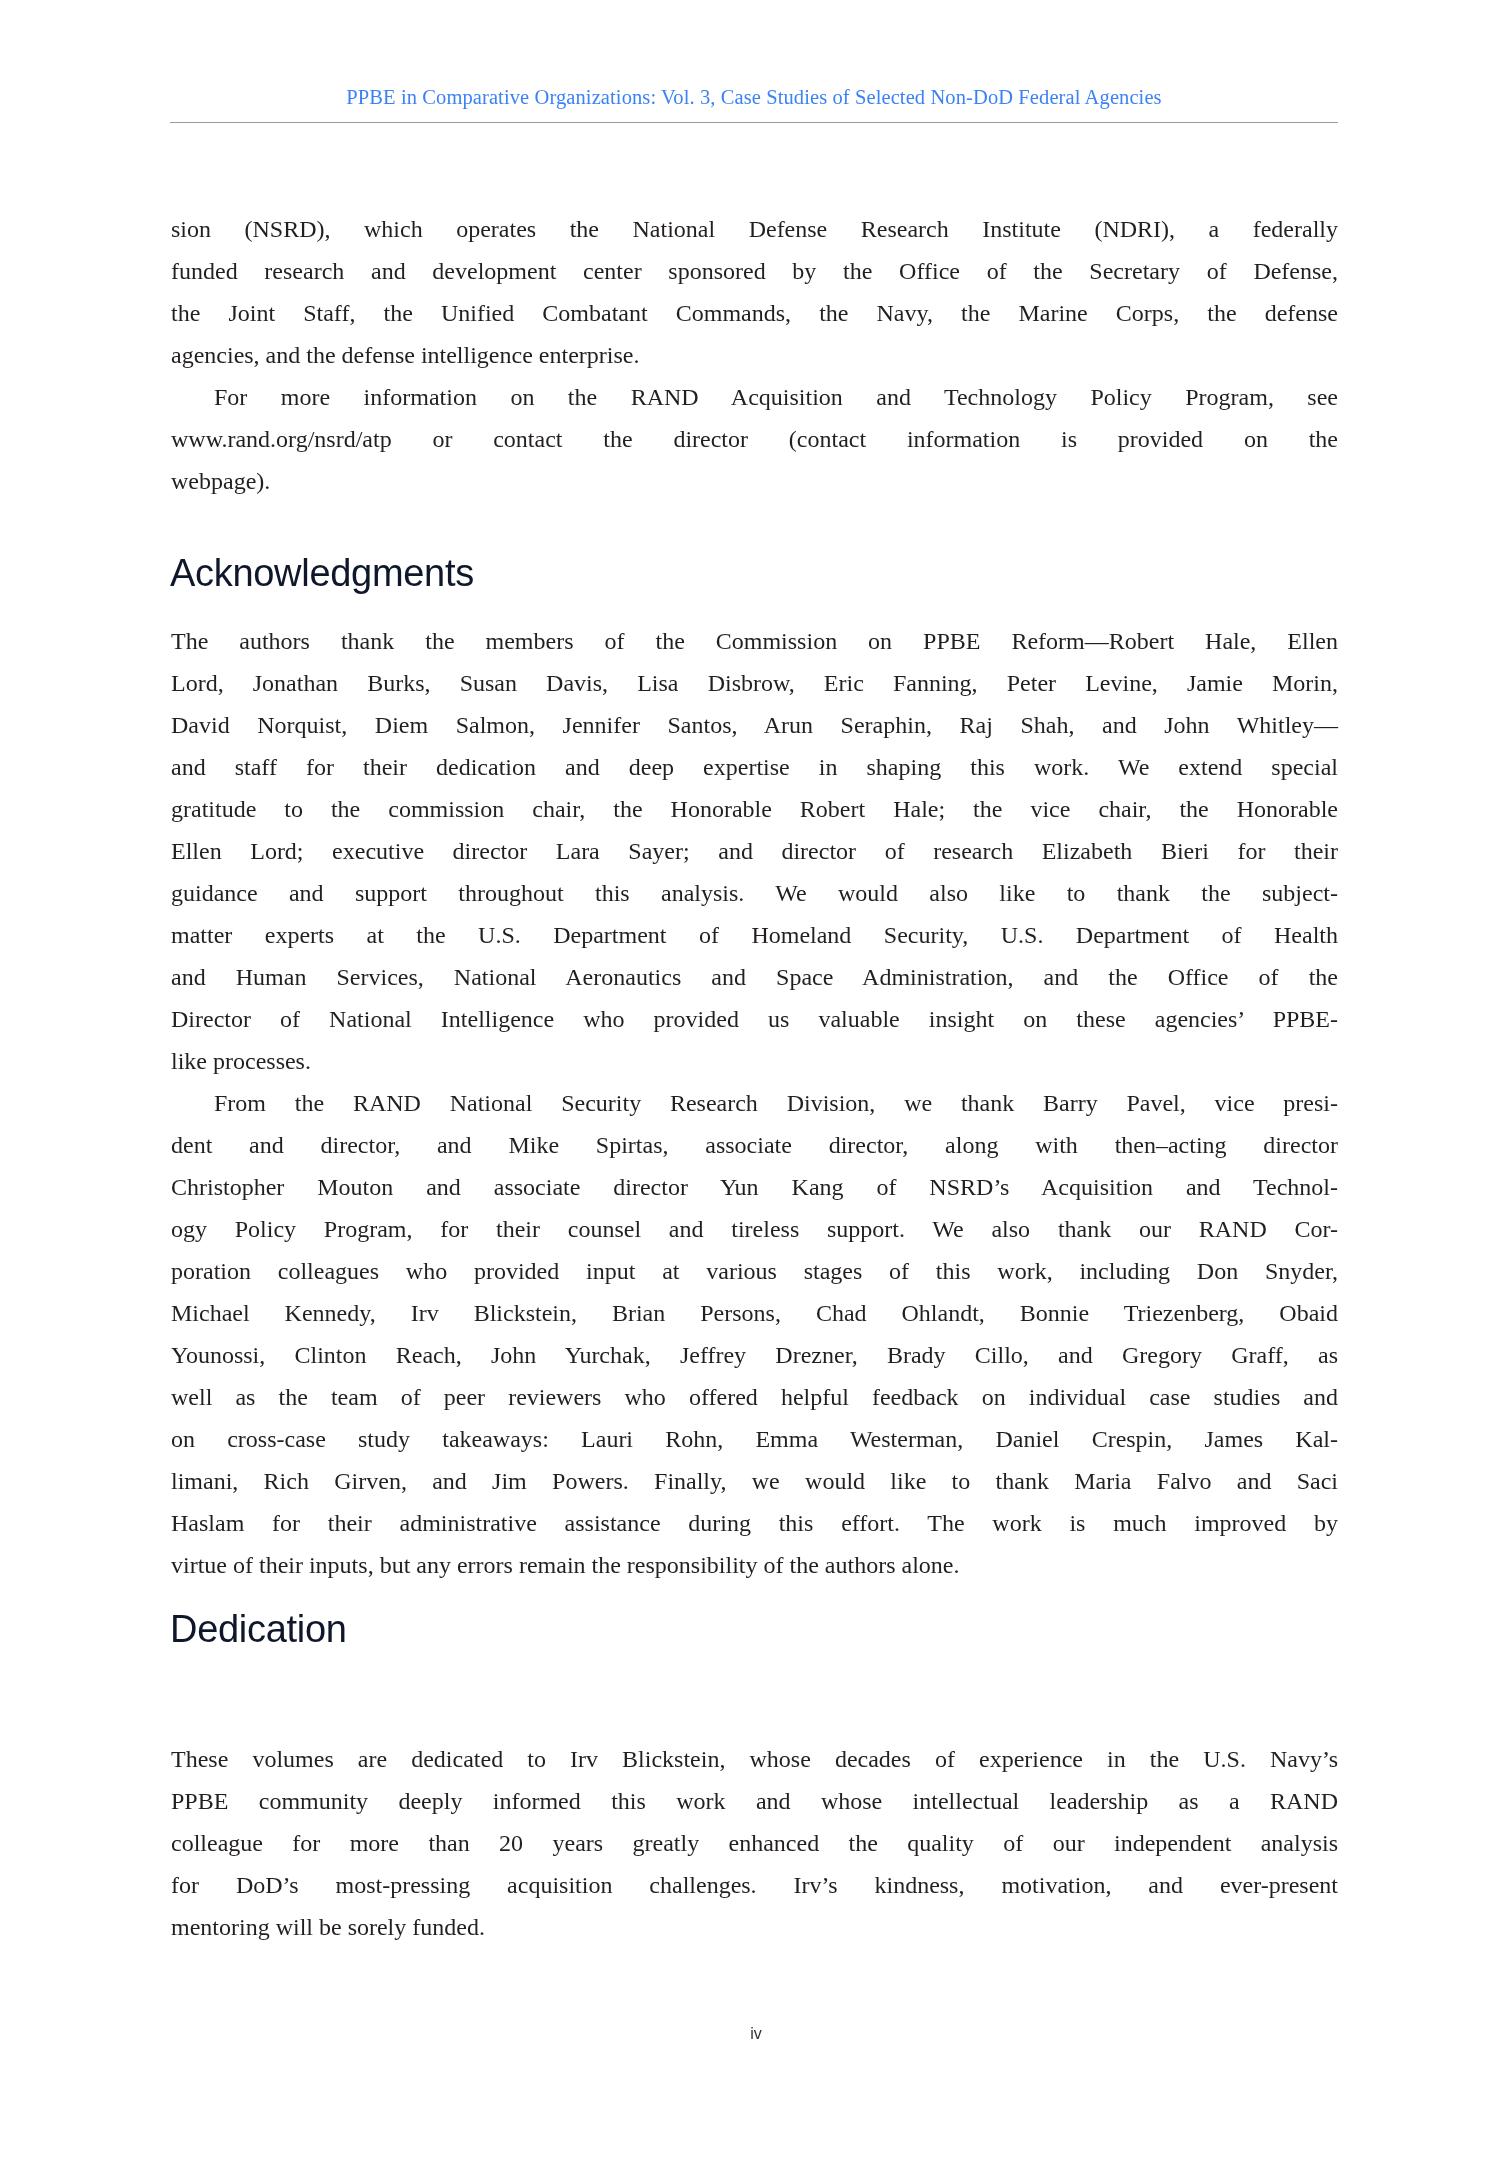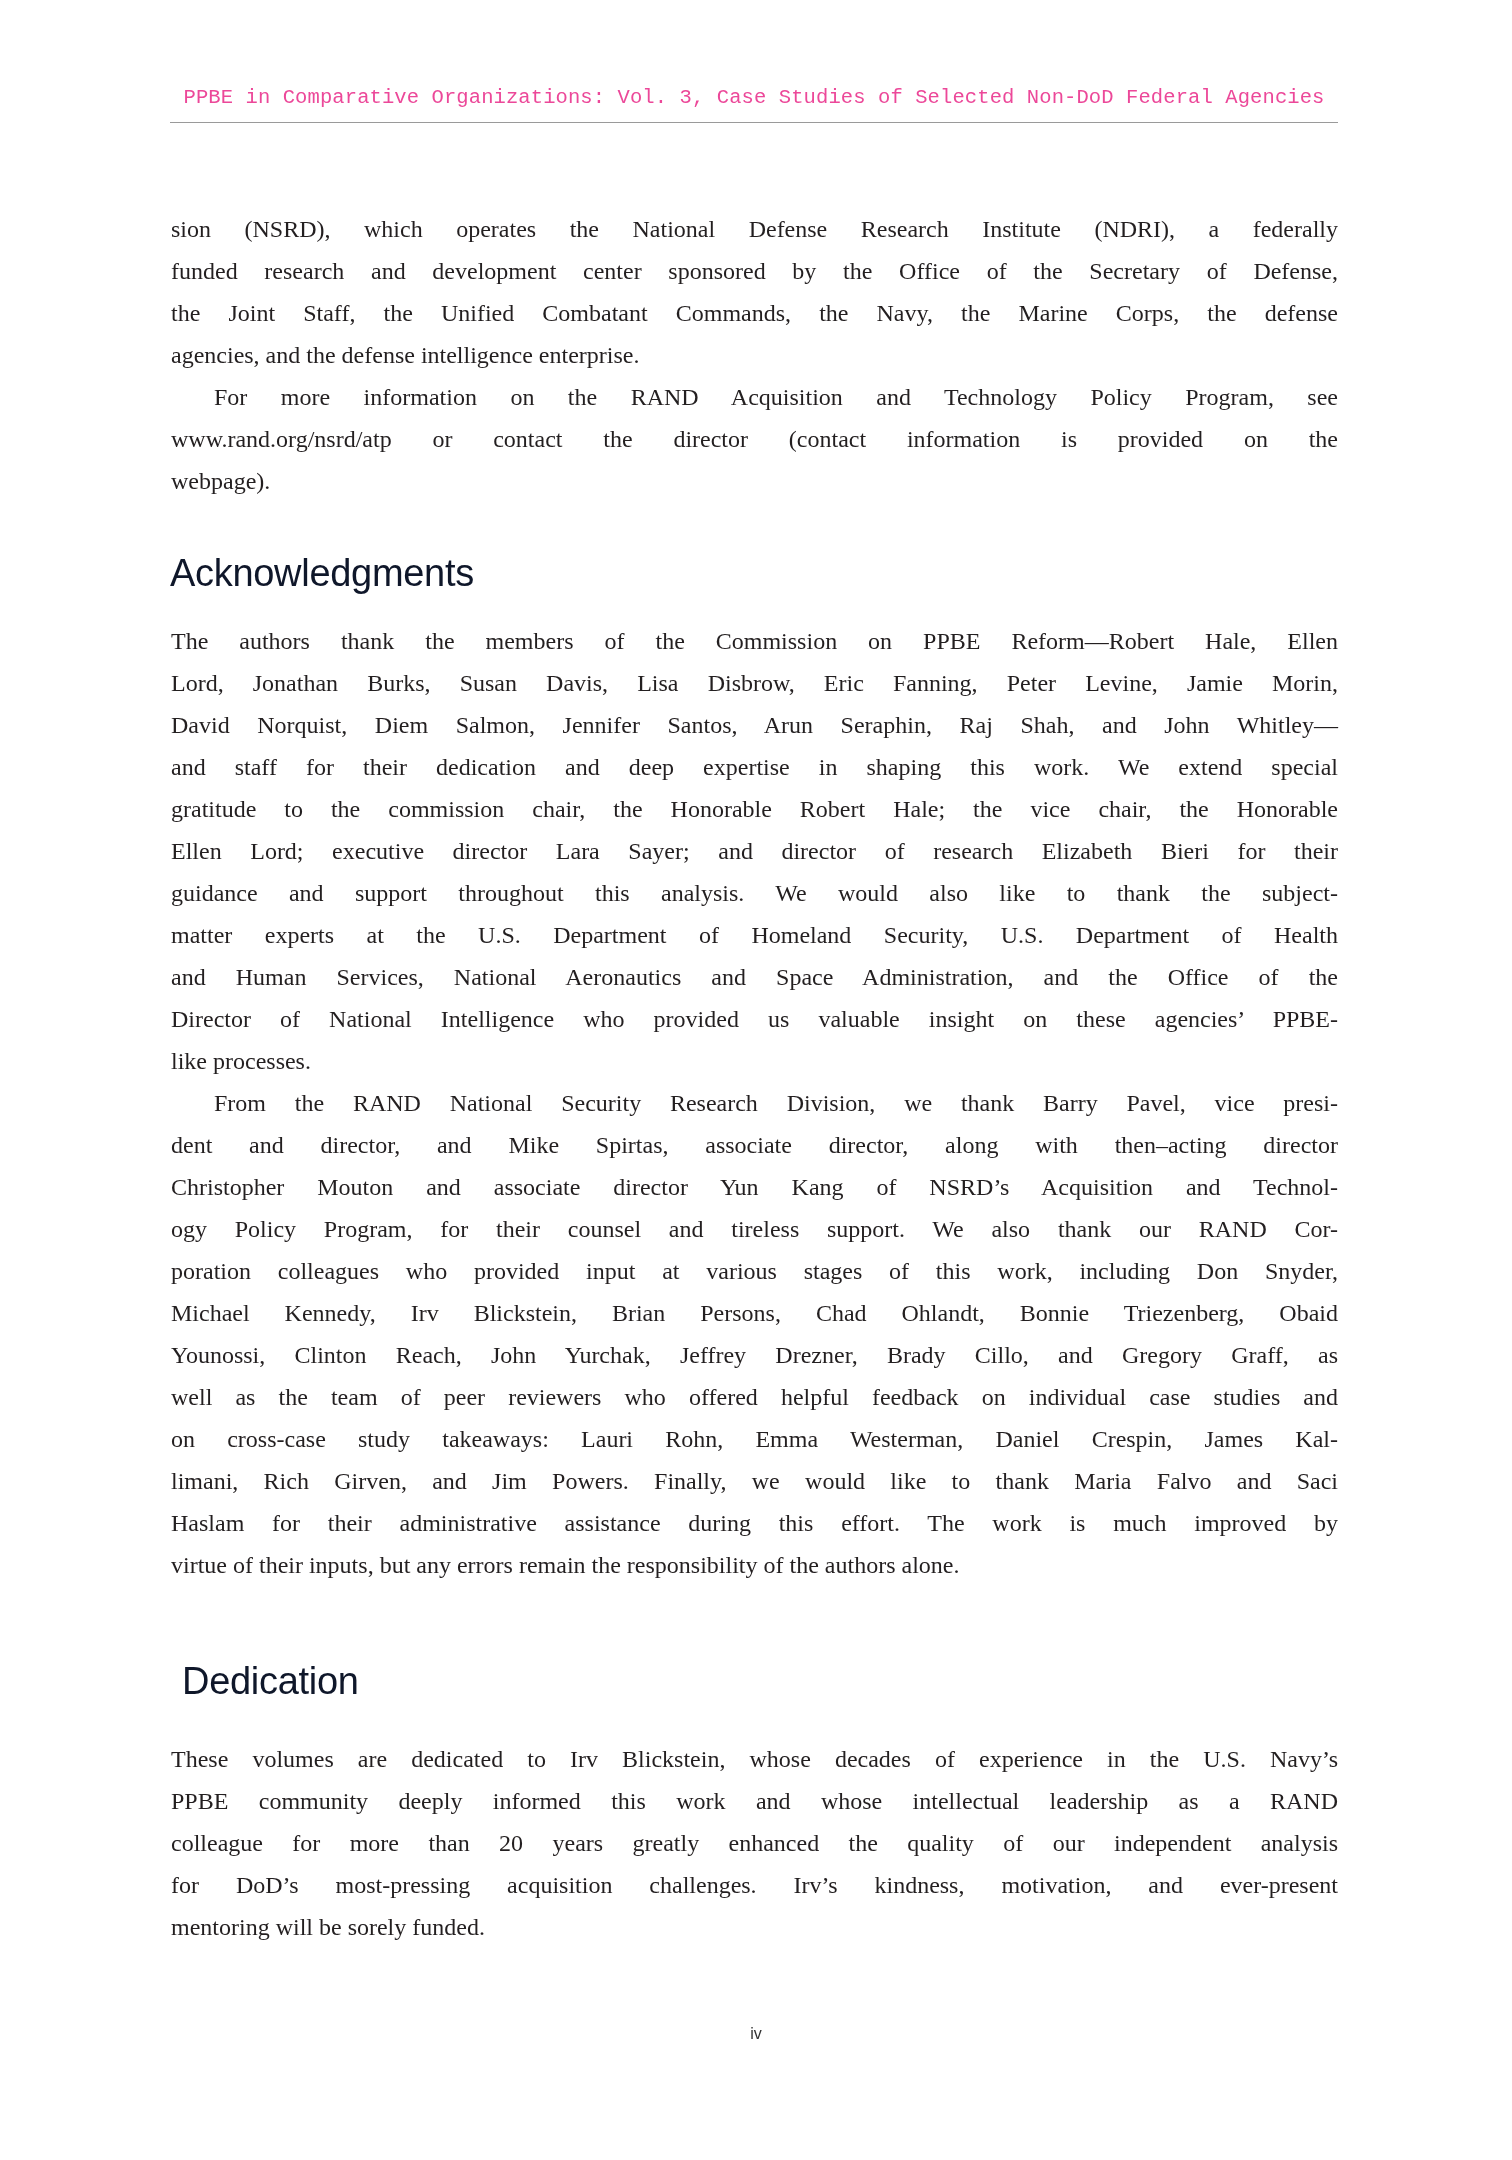--- a/index.html
+++ b/index.html
@@ -1,19 +1,19 @@
 <!DOCTYPE html>
 <html><head>
 <meta charset="utf-8">
 <style>
   html, body { margin: 0; padding: 0; background: #ffffff; }
   body { width: 1512px; height: 2160px; position: relative; overflow: hidden; color: #231f20; }
   .running-head {
     position: absolute; left: 170px; top: 86px; width: 1168px;
-    font-family: Liberation Mono, monospace; font-size: 20.5px; color: #ec4899;
+    font-family: Liberation Serif, serif; font-size: 20.5px; color: #3b82f6;
     text-align: center; letter-spacing: 0.1px;
   }
   .head-rule {
     position: absolute; left: 170px; top: 122px; width: 1168px; height: 0;
     border-top: 1.5px solid #9a9a9a;
   }
   .body-text {
     position: absolute; left: 171px; width: 1167px;
     font-family: "Liberation Serif", serif; font-size: 24px; color: #231f20;
   }
@@ -78,21 +78,21 @@
     <div class="line">Michael Kennedy, Irv Blickstein, Brian Persons, Chad Ohlandt, Bonnie Triezenberg, Obaid</div>
     <div class="line">Younossi, Clinton Reach, John Yurchak, Jeffrey Drezner, Brady Cillo, and Gregory Graff, as</div>
     <div class="line">well as the team of peer reviewers who offered helpful feedback on individual case studies and</div>
     <div class="line">on cross-case study takeaways: Lauri Rohn, Emma Westerman, Daniel Crespin, James Kal-</div>
     <div class="line">limani, Rich Girven, and Jim Powers. Finally, we would like to thank Maria Falvo and Saci</div>
     <div class="line">Haslam for their administrative assistance during this effort. The work is much improved by</div>
     <div class="line last">virtue of their inputs, but any errors remain the responsibility of the authors alone.</div>
   </div>
 </div>
 
-<div class="section-heading" style="top:1660px;margin-left:12px;">Dedication</div>
+<div class="section-heading" style="top:1608px;">Dedication</div>
 
 <div class="body-text" style="top:1738px;">
   <div>
     <div class="line">These volumes are dedicated to Irv Blickstein, whose decades of experience in the U.S. Navy’s</div>
     <div class="line">PPBE community deeply informed this work and whose intellectual leadership as a RAND</div>
     <div class="line">colleague for more than 20 years greatly enhanced the quality of our independent analysis</div>
     <div class="line">for DoD’s most-pressing acquisition challenges. Irv’s kindness, motivation, and ever-present</div>
     <div class="line last">mentoring will be sorely funded.</div>
   </div>
 </div>

